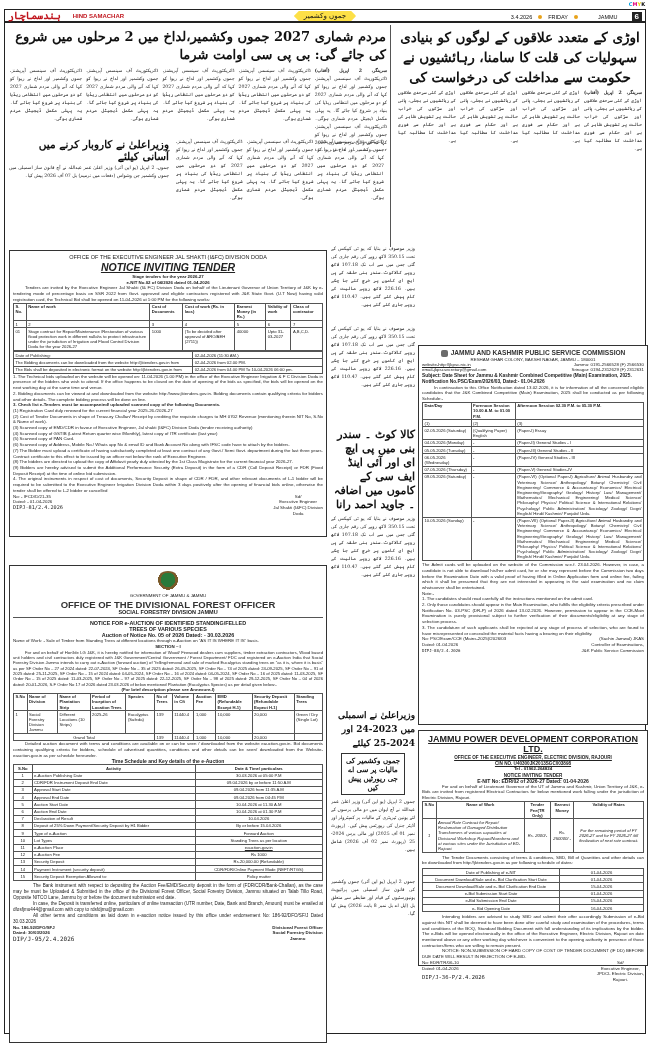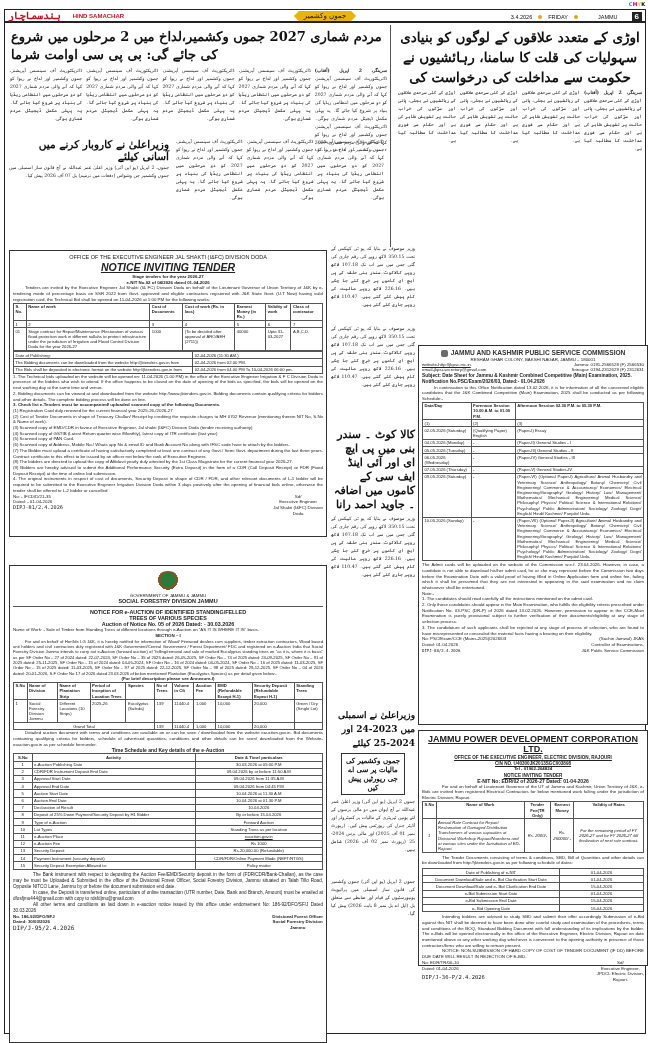--- a/index.html
+++ b/index.html
@@ -4,33 +4,33 @@
 <style>
   * { box-sizing: border-box; margin: 0; padding: 0; }
   html, body { width: 649px; height: 1043px; background: #fff; overflow: hidden; }
   body { font-family: "DejaVu Sans", sans-serif; color: #111; position: relative; }
   .cmyk { position: absolute; top: 1px; right: 4px; font-size: 5px; font-weight: bold; }
   .cmyk span:nth-child(1){color:#00a0e0}.cmyk span:nth-child(2){color:#e0007a}.cmyk span:nth-child(3){color:#e8d000}.cmyk span:nth-child(4){color:#000}
   .page { position: absolute; left: 4px; top: 9px; width: 642px; height: 1025px; border: 1px solid #222; }
   .masthead { height: 13px; border-bottom: 2px solid #222; display: flex; align-items: center; padding: 0 3px; font-size: 5.5px; position: relative; }
   .mh-logo { color: #c0151d; font-family: "DejaVu Serif", serif; font-weight: bold; font-size: 10px; direction: rtl; }
   .mh-name { color: #c0151d; font-weight: bold; margin-left: 12px; font-size: 6px; font-family: "Liberation Sans", sans-serif; }
-  .mh-section { position: absolute; left: 50%; transform: translateX(-50%); top: 1px; background: #eab308; padding: 1px 10px; font-size: 7px; direction: rtl; clip-path: polygon(8% 0, 92% 0, 100% 50%, 92% 100%, 8% 100%, 0 50%); }
+  .mh-section { position: absolute; left: 50%; transform: translateX(-50%); top: 1px; background: #fde047; padding: 1px 10px; font-size: 7px; direction: rtl; clip-path: polygon(8% 0, 92% 0, 100% 50%, 92% 100%, 8% 100%, 0 50%); }
   .mh-right { position: absolute; right: 3px; top: 2px; display: flex; align-items: center; gap: 6px; font-family: "Liberation Sans", sans-serif; font-size: 5.5px; }
   .dot { width: 4px; height: 4px; border-radius: 50%; background: #e8a21a; display: inline-block; }
   .pgno { background: #222; color: #fff; font-weight: bold; font-size: 8px; padding: 0 3px; margin-left: 8px; }
 
   .urdu { direction: rtl; font-family: "DejaVu Serif", serif; }
   .col-text { font-size: 4.6px; line-height: 8px; color: #222; text-align: justify; direction: rtl; font-family: "DejaVu Serif", serif; }
 
   
   .top { position: absolute; top: 15px; left: 0; width: 640px; height: 220px; }
   .story-left { position: absolute; left: 2px; top: 0; width: 384px; height: 222px; border-right: 1px solid #555; }
   .story-right { position: absolute; left: 390px; top: 0; width: 250px; height: 222px; }
-  .hl1 { font-size: 13px; font-weight: bold; text-align: left; padding: 3px 4px; line-height: 18px; }
+  .hl1 { font-size: 13px; font-weight: bold; text-align: right; padding: 3px 4px; line-height: 18px; }
   .hl2 { font-size: 13.5px; font-weight: bold; text-align: center; line-height: 20px; padding: 2px 2px 0; }
   .cols { display: flex; gap: 4px; padding: 0 3px; direction: rtl; }
   .cols > div { flex: 1; }
   .sub-hl { position: absolute; left: 2px; top: 113px; width: 160px; }
   .sub-hl .h { font-size: 10.5px; font-weight: bold; text-align: right; direction: rtl; font-family: "DejaVu Serif", serif; }
   .sub-hl .box { border: 1px solid #333; font-size: 8.5px; text-align: center; direction: rtl; padding: 2px; margin-top: 2px; font-family: "DejaVu Serif", serif; }
 
   
   .box-ad { position: absolute; border: 1px solid #333; background: #fff; font-family: "Liberation Sans", sans-serif; color: #222; }
   .tiny { font-size: 4.4px; line-height: 5.7px; }
@@ -202,20 +202,21 @@
           <div>Doda</div>
         </div>
     </div>
   </div>
 
   <div style="position:absolute;left:240px;top:236px;width:82px;height:0"></div>
 
   <div class="box-ad forest">
     <div class="emblem"></div>
     <div class="tiny c">GOVERNMENT OF JAMMU &amp; JAMMU</div>
+    <div class="h1">OFFICE OF THE DIVISIONAL FOREST OFFICER</div>
     <div class="tiny c b" style="font-size:5.5px">SOCIAL FORESTRY DIVISION JAMMU</div>
     <div style="border-top:0.5px solid #555;margin:2px 0"></div>
     <div class="c b" style="font-size:5.4px">NOTICE FOR e-AUCTION OF IDENTIFIED STANDING/FELLED</div>
     <div class="c b" style="font-size:5.4px">TREES OF VARIOUS SPECIES</div>
     <div class="c b" style="font-size:5.4px">Auction of Notice No. 05 of 2026 Dated: - 30.03.2026</div>
     <div class="tiny">Name of Work: - Sale of Timber from Standing Trees at different locations through e-Auction on "AS IT IS WHERE IT IS" basis.</div>
     <div class="tiny c b">SECTION – I</div>
     <div class="tiny" style="text-align:justify;text-indent:12px;font-size:4.2px;line-height:5.3px">For and on behalf of Hon'ble LG J&amp;K, it is hereby notified for information of Wood/ Firewood dealers cum suppliers, timber extraction contractors, Wood based unit holders and civil contractors duly registered with J&amp;K Government/Central Government / Forest Department/ FDC and registered on e-Auction India that Social Forestry Division Jammu intends to carry out e-Auction (forward auction) of "felling/removal and sale of marked Eucalyptus standing trees on "as it is, where it is basis" as per SF Order No – 27 of 2024 dated: 22-07-2024, SF Order No – 35 of 2025 dated: 26-05-2025, SF Order No – 74 of 2025 dated: 24-09-2025, SF Order No – 91 of 2025 dated: 25-11-2025, SF Order No – 15 of 2024 dated: 04-05-2024, SF Order No – 16 of 2024 dated: 04-05-2024, SF Order No – 16 of 2025 dated: 11-03-2025, SF Order No – 15 of 2025 dated: 11-03-2025, SF Order No – 97 of 2025 dated: 22-12-2025, SF Order No – 98 of 2025 dated: 29-12-2025, SF Order No – 04 of 2026 dated: 20-01-2026, S.F Order No 17 of 2026 dated 23.03.2026 of below mentioned Plantation (Eucalyptus Species) as per detail given below:-</div>
     <div class="tiny c b">(For brief description please see Annexure-I)</div>
     <table class="t">

